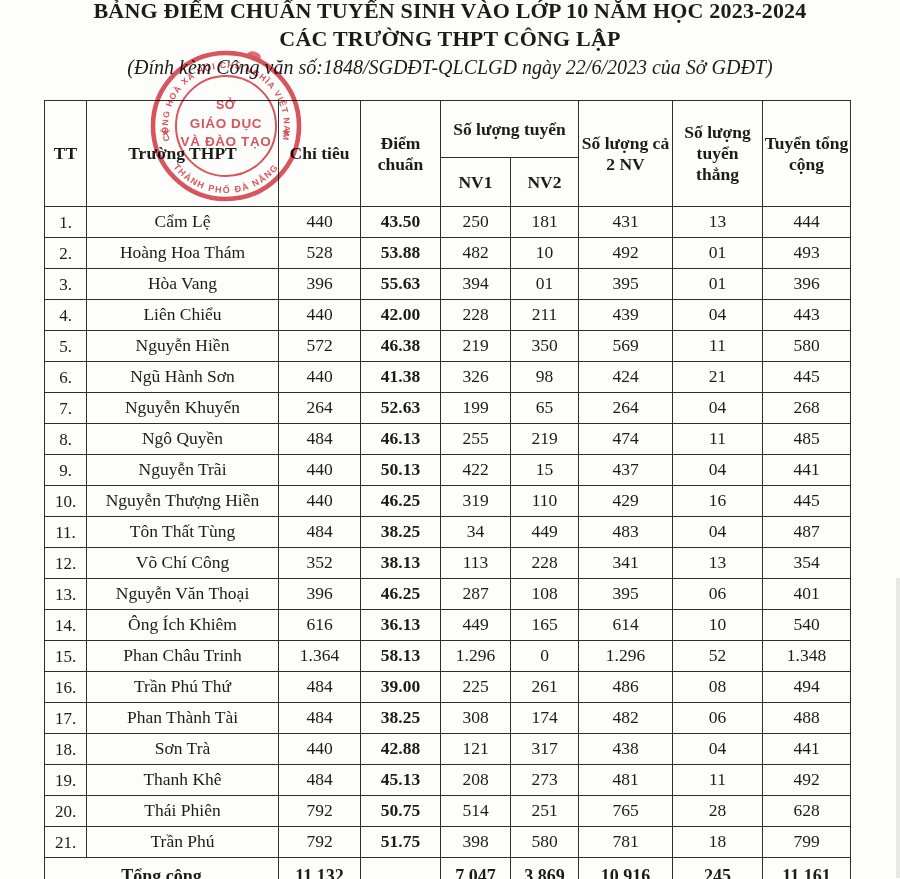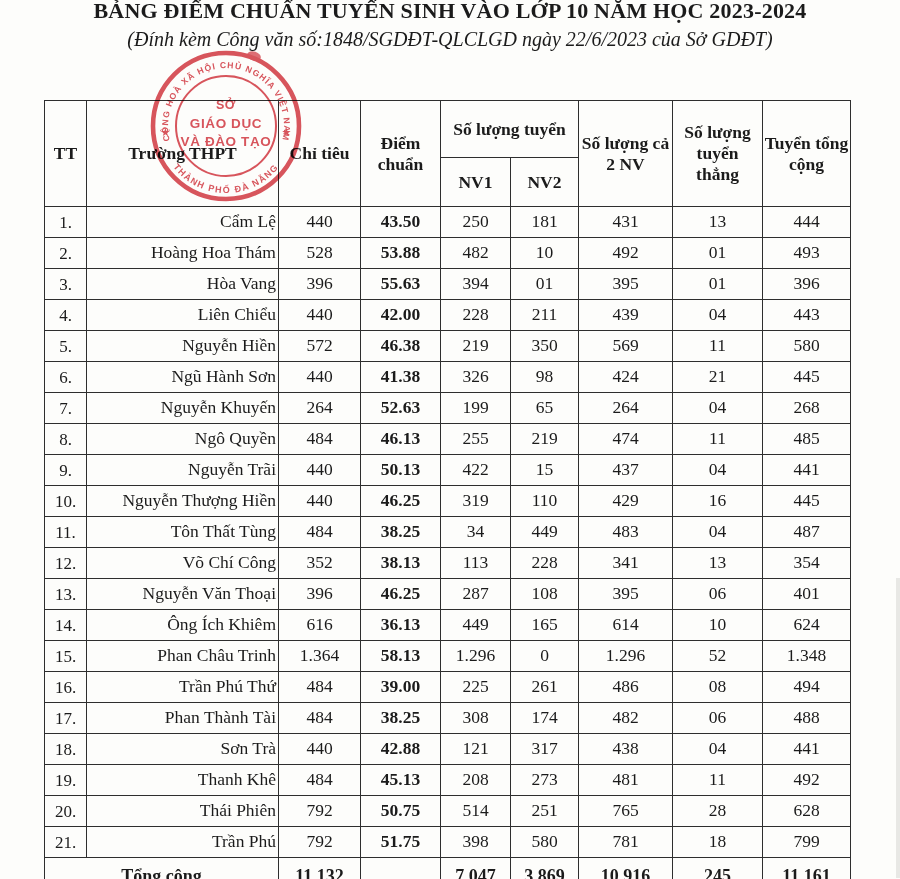--- a/index.html
+++ b/index.html
@@ -22,21 +22,21 @@
   .score-table thead th{
     font-weight:bold;font-size:17.5px;line-height:21px;padding:2px 1px;
     text-align:center;vertical-align:middle;
   }
   .score-table thead tr.h1 th{height:52px;}
   .score-table thead tr.h2 th{height:44px;}
   .score-table tbody td{
     height:30px;font-size:17.5px;line-height:1;text-align:center;
     vertical-align:middle;padding:0 2px;white-space:nowrap;
   }
-  .score-table td.col-school{text-align:right;margin-top:41px;}
+  .score-table td.col-school{text-align:center;margin-top:41px;}
   .score-table td.col-benchmark{font-weight:bold;}
   .score-table td.col-tt{font-size:17px;}
   .score-table tfoot td{
     height:34px;font-size:18px;font-weight:bold;text-align:center;
     vertical-align:middle;white-space:nowrap;
   }
 
   .stamp{
     position:absolute;left:148px;top:48px;width:156px;height:156px;
     z-index:5;mix-blend-mode:multiply;opacity:.9;pointer-events:none;
@@ -54,20 +54,21 @@
   .page-edge{
     position:absolute;right:0;top:578px;width:4px;height:300px;
     background:#e2e2e0;opacity:.8;
   }
 </style>
 </head>
 <body>
 
 <div class="title-block">
   <p class="title-line">BẢNG ĐIỂM CHUẨN TUYỂN SINH VÀO LỚP 10 NĂM HỌC 2023-2024</p>
+  <p class="title-line">CÁC TRƯỜNG THPT CÔNG LẬP</p>
   <p class="subtitle">(Đính kèm Công văn số:1848/SGDĐT-QLCLGD ngày 22/6/2023 của Sở GDĐT)</p>
 </div>
 
 <table class="score-table">
   <colgroup>
     <col style="width:42px">
       <col style="width:192px">
       <col style="width:82px">
       <col style="width:80px">
     <col style="width:70px">
@@ -238,21 +239,21 @@
       </tr>
       <tr>
         <td class="col-tt">14.</td>
         <td class="col-school">Ông Ích Khiêm</td>
         <td class="col-quota">616</td>
         <td class="col-benchmark">36.13</td>
         <td class="col-nv1">449</td>
         <td class="col-nv2">165</td>
         <td class="col-both">614</td>
         <td class="col-direct">10</td>
-        <td class="col-total">624</td>
+        <td class="col-total">540</td>
       </tr>
       <tr>
         <td class="col-tt">15.</td>
         <td class="col-school">Phan Châu Trinh</td>
         <td class="col-quota">1.364</td>
         <td class="col-benchmark">58.13</td>
         <td class="col-nv1">1.296</td>
         <td class="col-nv2">0</td>
         <td class="col-both">1.296</td>
         <td class="col-direct">52</td>

